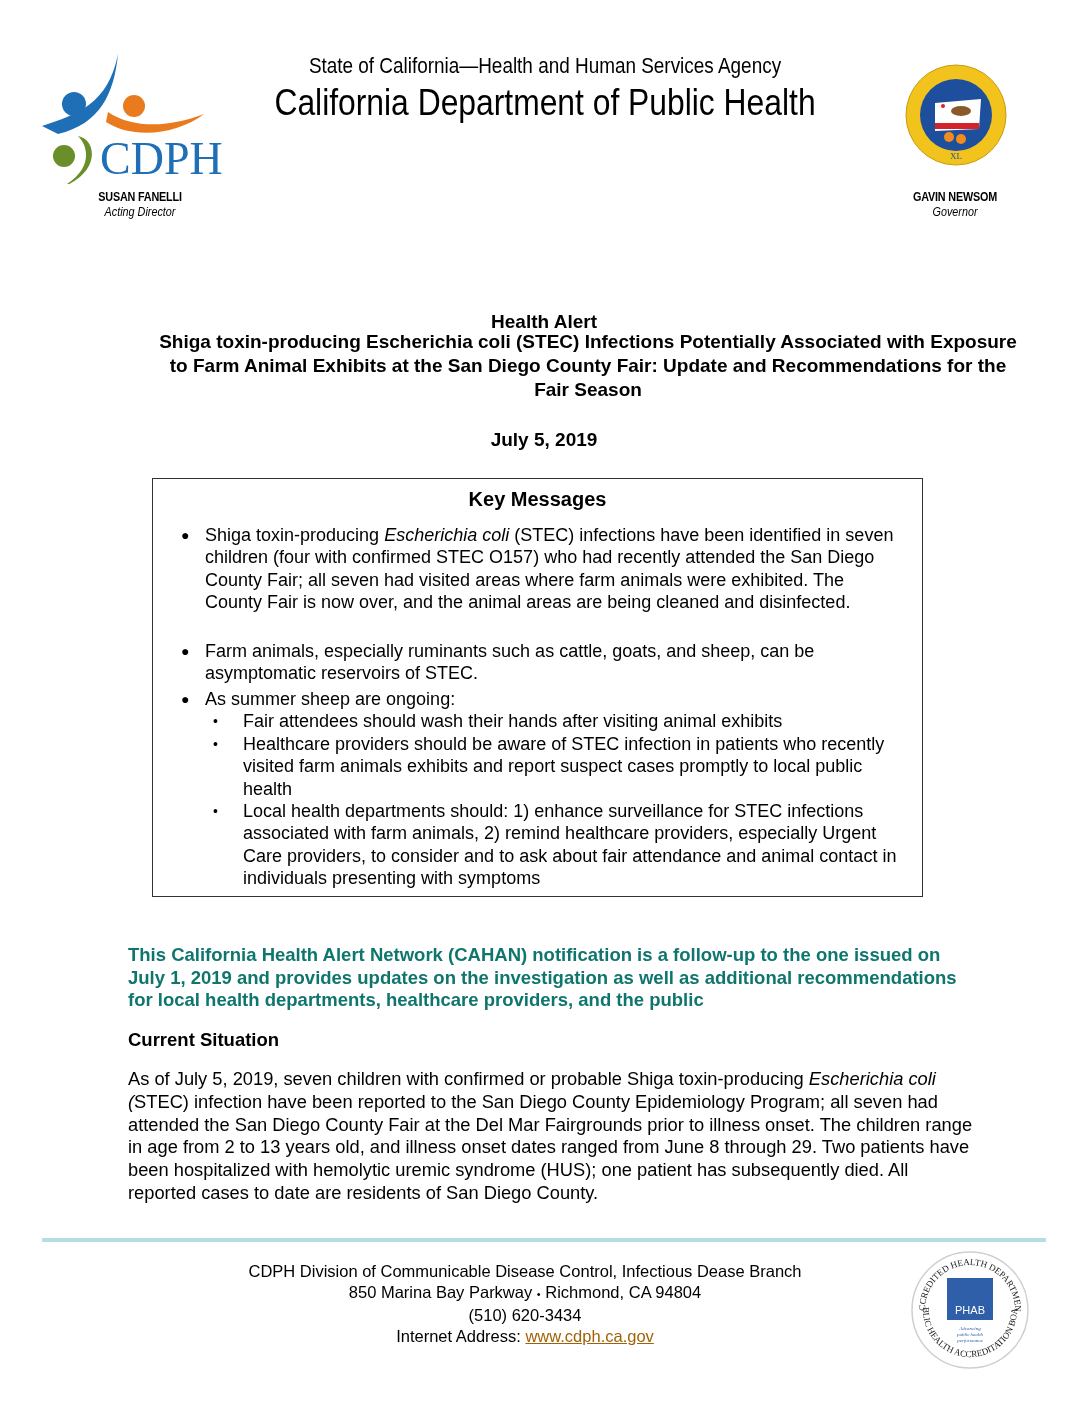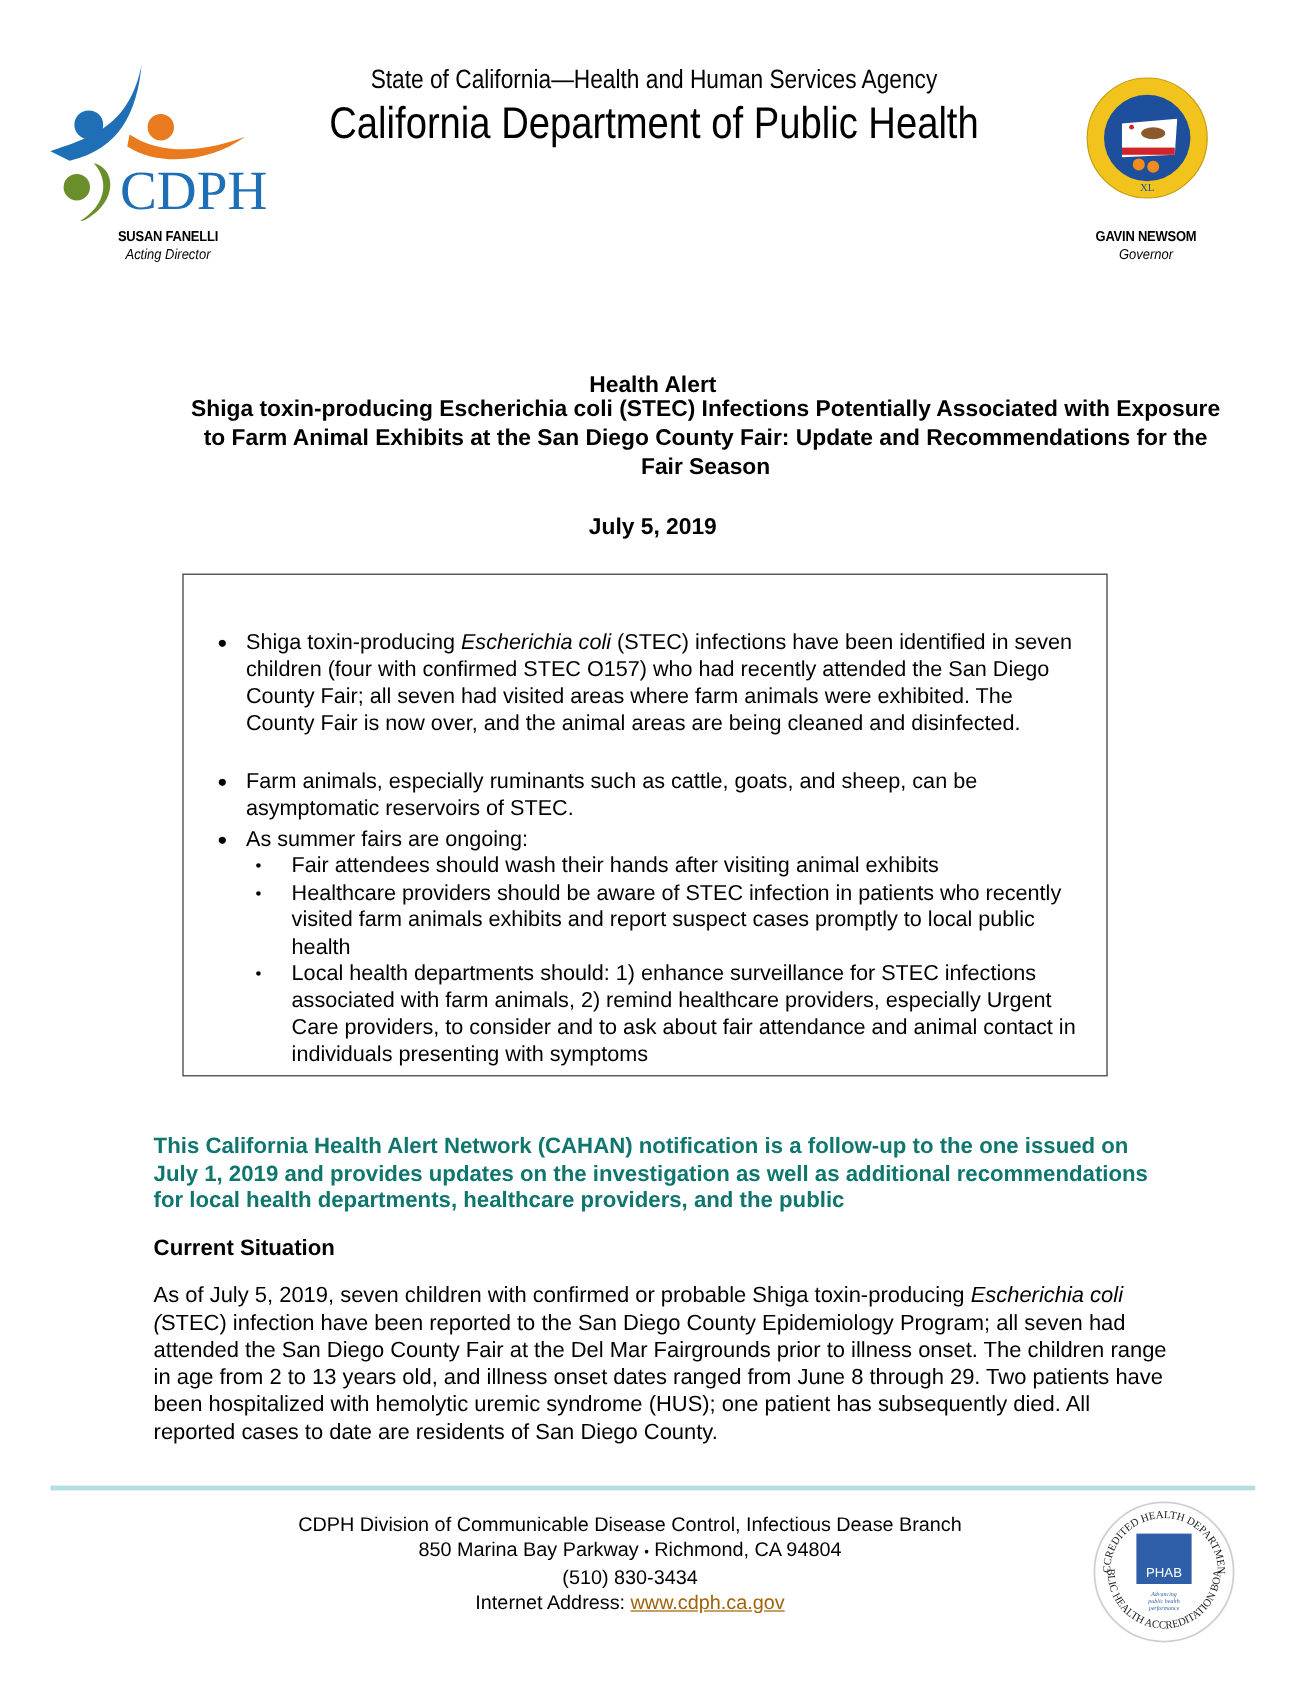--- a/index.html
+++ b/index.html
@@ -86,34 +86,35 @@
 <div id="governor" class="abs">
   <div class="person-name">GAVIN NEWSOM</div>
   <div class="person-title">Governor</div>
 </div>
 
 <div id="alert-heading" class="abs center bold-title">Health Alert</div>
 <div id="main-title" class="abs bold-title" style="text-align:center;margin-left:44px;">Shiga toxin-producing Escherichia coli (STEC) Infections Potentially Associated with Exposure to Farm Animal Exhibits at the San Diego County Fair: Update and Recommendations for the Fair Season</div>
 <div id="alert-date" class="abs center bold-title">July 5, 2019</div>
 
 <div id="key-box" class="abs">
+  <div id="key-title">Key Messages</div>
 
   <div class="kb" style="top:45px;">
     <span class="kb-bullet">●</span>
     <span>Shiga toxin-producing </span><em>Escherichia coli</em><span> (STEC) infections have been identified in seven children (four with confirmed STEC O157) who had recently attended the San Diego County Fair; all seven had visited areas where farm animals were exhibited. The County Fair is now over, and the animal areas are being cleaned and disinfected.</span>
   </div>
 
   <div class="kb" style="top:161px;">
     <span class="kb-bullet">●</span>
     <span>Farm animals, especially ruminants such as cattle, goats, and sheep, can be asymptomatic reservoirs of STEC.</span>
   </div>
 
   <div class="kb" style="top:209px;">
     <span class="kb-bullet">●</span>
-    <span>As summer fairs are ongoing:</span>
+    <span>As summer sheep are ongoing:</span>
   </div>
 
   <div class="kb-sub" style="top:231px;">
     <span class="kb-sub-bullet">•</span>
     <span>Fair attendees should wash their hands after visiting animal exhibits</span>
   </div>
   <div class="kb-sub" style="top:254px;">
     <span class="kb-sub-bullet">•</span>
     <span>Healthcare providers should be aware of STEC infection in patients who recently visited farm animals exhibits and report suspect cases promptly to local public health</span>
   </div>
@@ -132,21 +133,21 @@
 
 <div id="footer-rule" class="abs"></div>
 
 <div id="footer" class="abs">
   <div>CDPH Division of Communicable Disease Control, Infectious Dease Branch</div>
   <div>
     <span>850 Marina Bay Parkway</span>
     <span style="font-size:11px;">•</span>
     <span>Richmond, CA 94804</span>
   </div>
-  <div>(510) 830-3434</div>
+  <div>(510) 620-3434</div>
   <div>
     <span>Internet Address: </span><a href="#">www.cdph.ca.gov</a>
   </div>
 </div>
 
 <div id="phab" class="abs">
   <svg width="130" height="125" viewBox="0 0 130 125">
     <circle cx="65" cy="62" r="58" fill="#ffffff" stroke="#cfcfcf" stroke-width="1.5"></circle>
     <path id="phabTop" d="M20 62 A45 45 0 0 1 110 62" fill="none"></path>
     <path id="phabBot" d="M18 62 A47 47 0 0 0 112 62" fill="none"></path>

